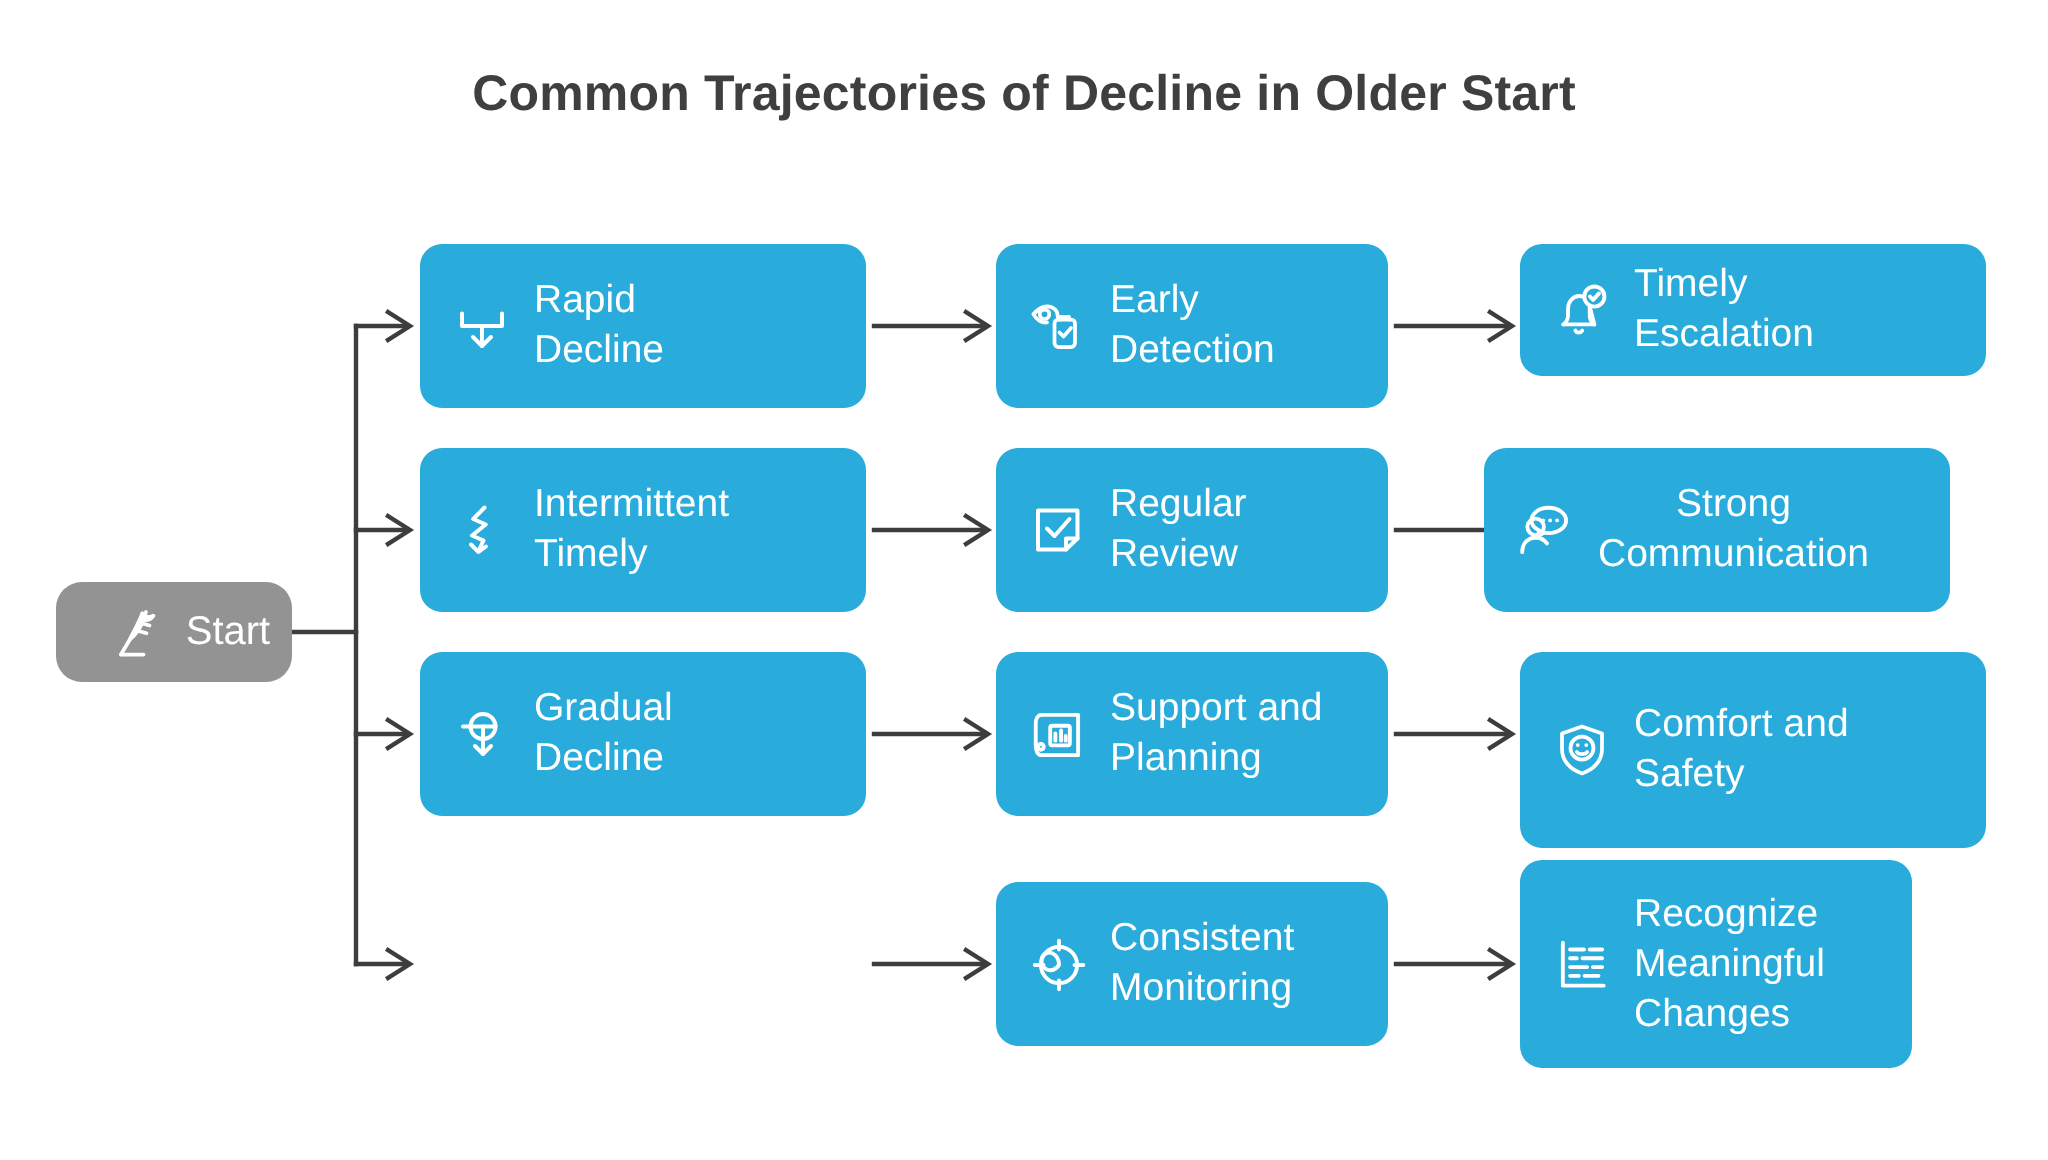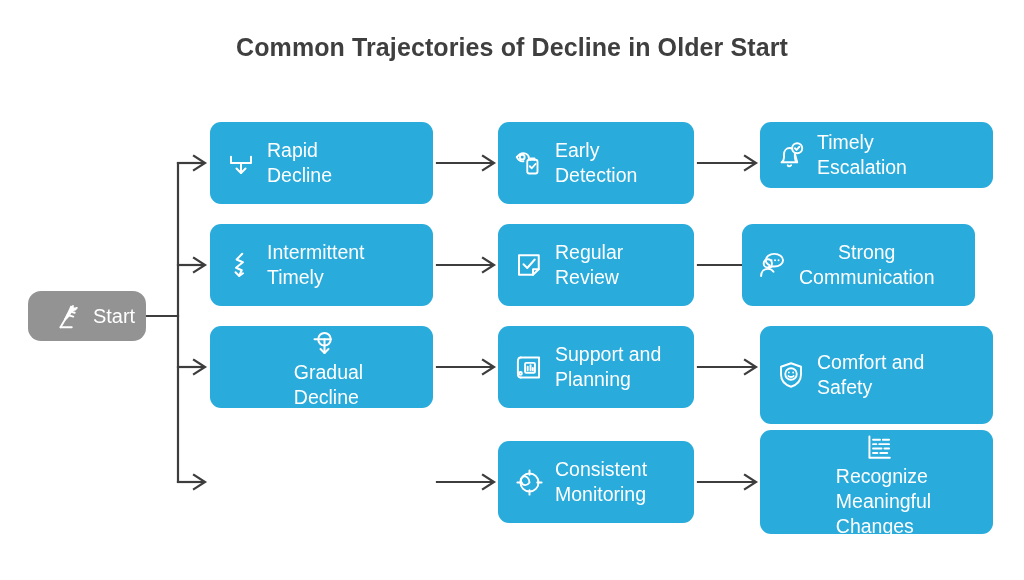--- a/index.html
+++ b/index.html
@@ -212,21 +212,21 @@
         <path d="M12.6 3 C16.4 3 19.4 5.2 19.4 7.9 C19.4 10.6 16.4 12.8 12.6 12.8 C12 12.8 11.4 12.75 10.9 12.65 L8.3 14.2 L9 11.8 C7.2 10.9 6 9.5 6 7.9 C6 5.2 8.9 3 12.6 3 Z"></path>
         <circle cx="10.5" cy="7.9" r="0.75" fill="#ffffff" stroke="none"></circle>
         <circle cx="13.2" cy="7.9" r="0.75" fill="#ffffff" stroke="none"></circle>
         <circle cx="15.9" cy="7.9" r="0.75" fill="#ffffff" stroke="none"></circle>
       </svg>
     </span>
     <span class="lbl">Strong
 Communication</span>
   </div>
 
-  <div class="node step" style="left:210px; top:326px; width:223px; height:82px;flex-direction:column;">
+  <div class="node step" style="left:210px; top:326px; width:223px; height:82px;">
     <span class="ico">
       <svg width="30" height="30" viewBox="0 0 24 24" fill="none" stroke="#ffffff" stroke-width="1.6" stroke-linecap="round" stroke-linejoin="round">
         <circle cx="12.4" cy="9" r="5"></circle>
         <path d="M4.4 9 L17.4 9"></path>
         <path d="M12.4 9 L12.4 20"></path>
         <path d="M9.2 16.8 L12.4 20 L15.6 16.8"></path>
       </svg>
     </span>
     <span class="lbl">Gradual
 Decline</span>
@@ -266,21 +266,21 @@
       <svg width="31" height="31" viewBox="0 0 24 24" fill="none" stroke="#ffffff" stroke-width="1.5" stroke-linecap="round" stroke-linejoin="round">
         <circle cx="12" cy="12" r="7"></circle>
         <path d="M12 12 C12 8.8 9.6 6.6 7.2 7.4 C5.2 8.1 4.6 10.6 5.8 12.4 C7.2 14.5 10 14.8 12 12 Z"></path>
         <path d="M12 2.6 L12 6 M12 18 L12 21.4 M2.6 12 L6 12 M18 12 L21.4 12"></path>
       </svg>
     </span>
     <span class="lbl">Consistent
 Monitoring</span>
   </div>
 
-  <div class="node step" style="left:760px; top:430px; width:233px; height:104px;flex-direction:column;">
+  <div class="node step" style="left:760px; top:430px; width:196px; height:104px;">
     <span class="ico">
       <svg width="31" height="31" viewBox="0 0 24 24" fill="none" stroke="#ffffff" stroke-width="1.5" stroke-linecap="round" stroke-linejoin="round">
         <path d="M4.2 3.4 L4.2 20 L20 20"></path>
         <path d="M7 6 L12.4 6 M14.6 6 L19.4 6"></path>
         <path d="M7 9.4 L9.6 9.4 M11.8 9.4 L19.4 9.4"></path>
         <path d="M7 12.8 L13.6 12.8 M15.8 12.8 L19.4 12.8"></path>
         <path d="M7 16.2 L10.4 16.2 M12.6 16.2 L18 16.2"></path>
       </svg>
     </span>
     <span class="lbl">Recognize

